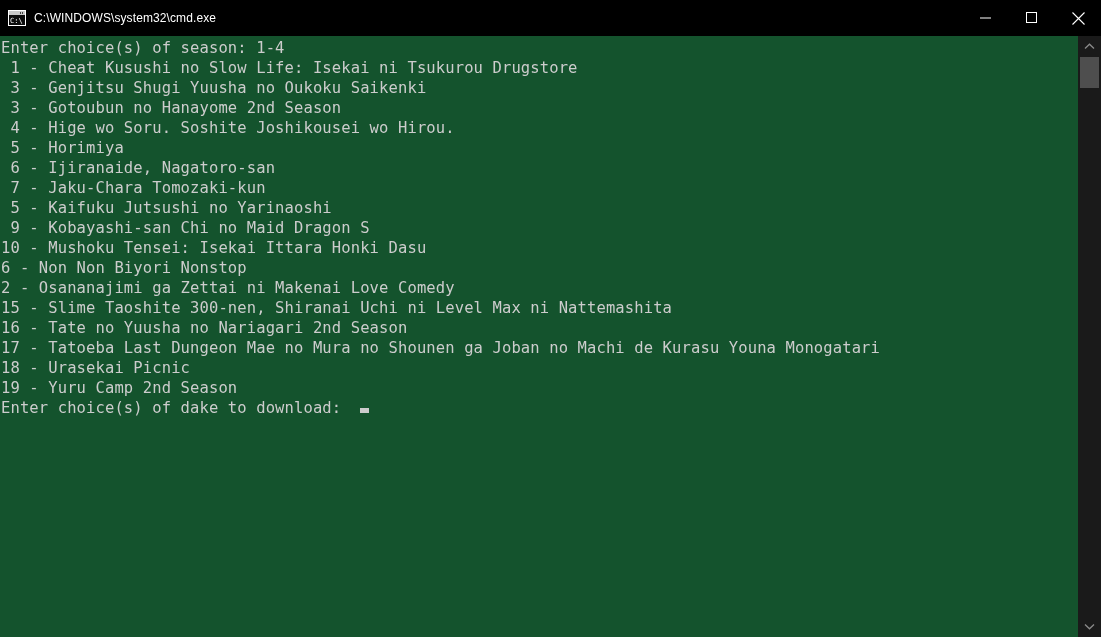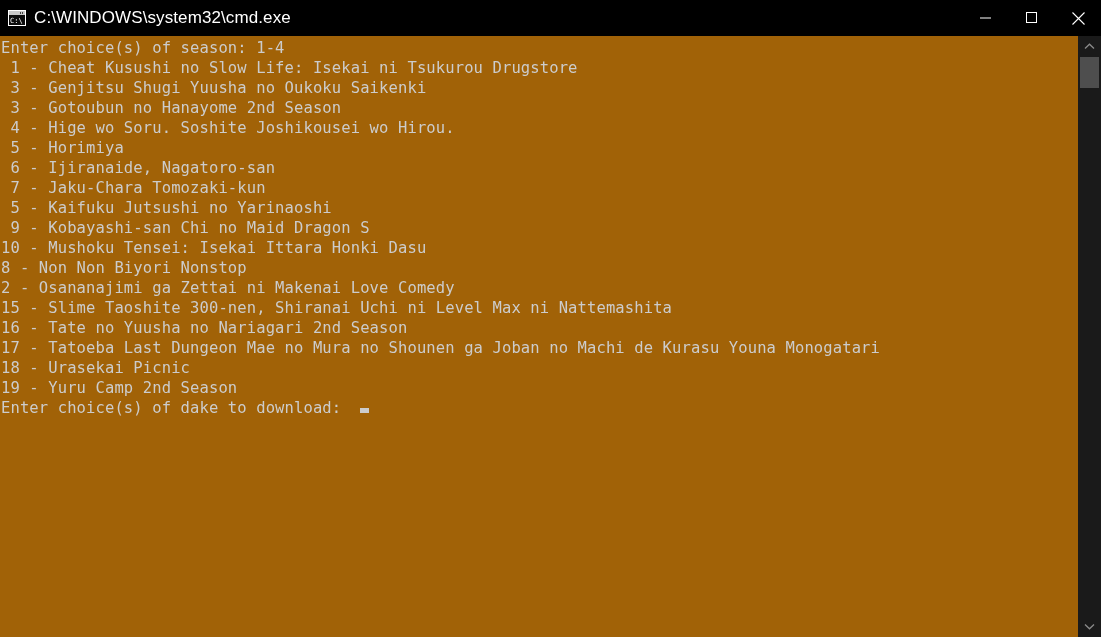--- a/index.html
+++ b/index.html
@@ -35,21 +35,21 @@
     width: 18px;
     height: 16px;
     margin-left: 8px;
     margin-right: 8px;
     flex: 0 0 auto;
     position: relative;
   }
   .title-text {
     color: #ffffff;
     font-family: "Liberation Sans", sans-serif;
-    font-size: 17px;
+    font-size: 12px;
     line-height: 36px;
     letter-spacing: 0.1px;
     white-space: nowrap;
     flex: 1 1 auto;
     overflow: hidden;
   }
   .winbuttons {
     display: flex;
     align-items: stretch;
     height: 36px;
@@ -67,21 +67,21 @@
   
   .console-wrap {
     position: relative;
     flex: 1 1 auto;
     display: flex;
     overflow: hidden;
   }
   .console {
     position: relative;
     flex: 1 1 auto;
-    background: #a16207;
+    background: #14532d;
     overflow: hidden;
     padding: 0;
   }
   .conline {
     color: #cccccc;
     font-family: "DejaVu Sans Mono", monospace;
     font-size: 15.5px;
     line-height: 20px;
     height: 20px;
     white-space: pre;
@@ -179,21 +179,21 @@
       <div class="conline"> 1 - Cheat Kusushi no Slow Life: Isekai ni Tsukurou Drugstore</div>
       <div class="conline"> 3 - Genjitsu Shugi Yuusha no Oukoku Saikenki</div>
       <div class="conline"> 3 - Gotoubun no Hanayome 2nd Season</div>
       <div class="conline"> 4 - Hige wo Soru. Soshite Joshikousei wo Hirou.</div>
       <div class="conline"> 5 - Horimiya</div>
       <div class="conline"> 6 - Ijiranaide, Nagatoro-san</div>
       <div class="conline"> 7 - Jaku-Chara Tomozaki-kun</div>
       <div class="conline"> 5 - Kaifuku Jutsushi no Yarinaoshi</div>
       <div class="conline"> 9 - Kobayashi-san Chi no Maid Dragon S</div>
       <div class="conline">10 - Mushoku Tensei: Isekai Ittara Honki Dasu</div>
-      <div class="conline">8 - Non Non Biyori Nonstop</div>
+      <div class="conline">6 - Non Non Biyori Nonstop</div>
       <div class="conline">2 - Osananajimi ga Zettai ni Makenai Love Comedy</div>
       <div class="conline">15 - Slime Taoshite 300-nen, Shiranai Uchi ni Level Max ni Nattemashita</div>
       <div class="conline">16 - Tate no Yuusha no Nariagari 2nd Season</div>
       <div class="conline">17 - Tatoeba Last Dungeon Mae no Mura no Shounen ga Joban no Machi de Kurasu Youna Monogatari</div>
       <div class="conline">18 - Urasekai Picnic</div>
       <div class="conline">19 - Yuru Camp 2nd Season</div>
       <div class="conline prompt-line"><span>Enter choice(s) of dake to download: </span><span></span><span class="cursor"></span></div>
     </div>
 
     <div class="scrollbar">

